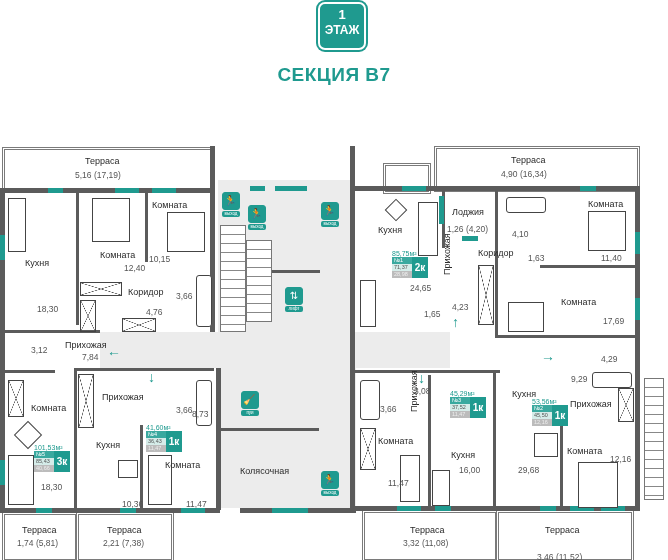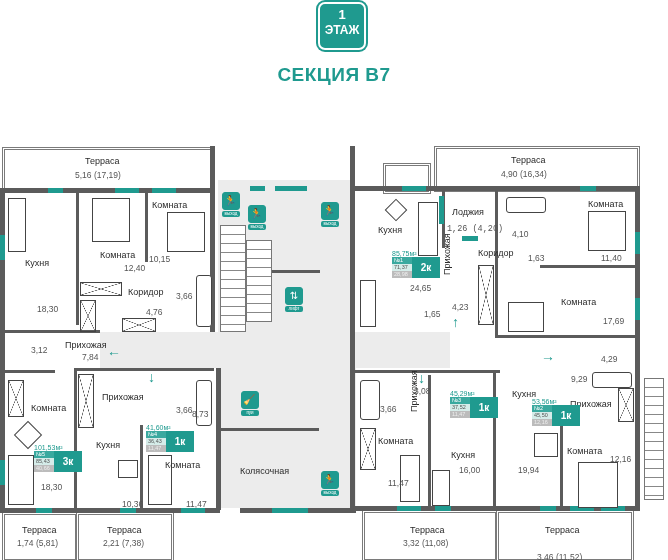--- a/index.html
+++ b/index.html
@@ -9,21 +9,21 @@
   .badge .n{display:block;font-size:13px;margin-top:4px;line-height:14px;}
   .badge .t{display:block;font-size:12px;line-height:16px;}
   .title{left:0;width:668px;top:64px;text-align:center;color:#1f9a8f;font-weight:bold;font-size:19px;letter-spacing:0.5px;}
   .wall{position:absolute;background:#5b5b5b;}
   .win{position:absolute;background:#1f9a8f;}
   .terr{position:absolute;border:3px double #7a7a7a;background:#fff;}
   .lbl{position:absolute;font-size:9px;color:#2a2a2a;white-space:nowrap;}
   .num{position:absolute;font-size:8.5px;color:#555;white-space:nowrap;}
   .common{position:absolute;background:#ececec;}
   .furn{position:absolute;border:1px solid #444;background:#fff;}
-  .info{position:absolute;width:48px;}
+  .info{position:absolute;width:36px;}
   .info .area{font-size:7px;color:#1f9a8f;white-space:nowrap;}
   .info .box{display:flex;background:#1f9a8f;color:#fff;}
   .info .left{width:20px;font-size:5.5px;}
   .info .left div{height:7px;line-height:7px;padding-left:2px;}
   .info .left .l1{background:#3aa99f;}
   .info .left .l2{background:#d5ece9;color:#555;}
   .info .left .l3{background:#bcbcbc;color:#eee;}
   .info .rooms{flex:1;font-size:10px;font-weight:bold;text-align:center;line-height:21px;}
   .sign{position:absolute;width:18px;text-align:center;}
   .sign .ic{width:16px;height:16px;border:1.5px solid #1f9a8f;border-radius:3px;background:#1f9a8f;color:#fff;font-size:10px;line-height:16px;margin:0 auto;}
@@ -201,21 +201,21 @@
         <div class="l2">36,43</div>
         <div class="l3">11,47</div>
       </div>
       <div class="rooms">1к</div>
     </div>
   </div>
 
   <div class="lbl" style="left:378px;top:225px;">Кухня</div>
   <div class="num" style="left:410px;top:283px;">24,65</div>
   <div class="lbl" style="left:452px;top:207px;">Лоджия</div>
-  <div class="num" style="left:447px;top:224px;font-family:Liberation Mono, monospace;">1,26 (4,20)</div>
+  <div class="num" style="left:447px;top:224px;">1,26 (4,20)</div>
   <div class="num" style="left:424px;top:309px;">1,65</div>
   <div class="lbl" style="left:442px;top:275px;transform:rotate(-90deg);transform-origin:left top;">Прихожая</div>
   <div class="num" style="left:452px;top:302px;">4,23</div>
   <div class="lbl" style="left:478px;top:248px;">Коридор</div>
   <div class="num" style="left:528px;top:253px;">1,63</div>
   <div class="num" style="left:512px;top:229px;">4,10</div>
   <div class="lbl" style="left:588px;top:199px;">Комната</div>
   <div class="num" style="left:601px;top:253px;">11,40</div>
   <div class="lbl" style="left:561px;top:297px;">Комната</div>
   <div class="num" style="left:603px;top:316px;">17,69</div>
@@ -244,21 +244,21 @@
       <div class="left">
         <div class="l1">№3</div>
         <div class="l2">37,52</div>
         <div class="l3">11,47</div>
       </div>
       <div class="rooms">1к</div>
     </div>
   </div>
 
   <div class="lbl" style="left:512px;top:389px;">Кухня</div>
-  <div class="num" style="left:518px;top:465px;">19,94</div>
+  <div class="num" style="left:518px;top:465px;">29,68</div>
   <div class="num" style="left:565px;top:374px;padding-left:6px;">9,29</div>
   <div class="lbl" style="left:570px;top:399px;">Прихожая</div>
   <div class="num" style="left:601px;top:354px;">4,29</div>
   <div class="lbl" style="left:567px;top:446px;">Комната</div>
   <div class="num" style="left:610px;top:454px;">12,16</div>
   <div class="info" style="left:532px;top:398px;">
     <div class="area">53,56м²</div>
     <div class="box">
       <div class="left">
         <div class="l1">№2</div>

